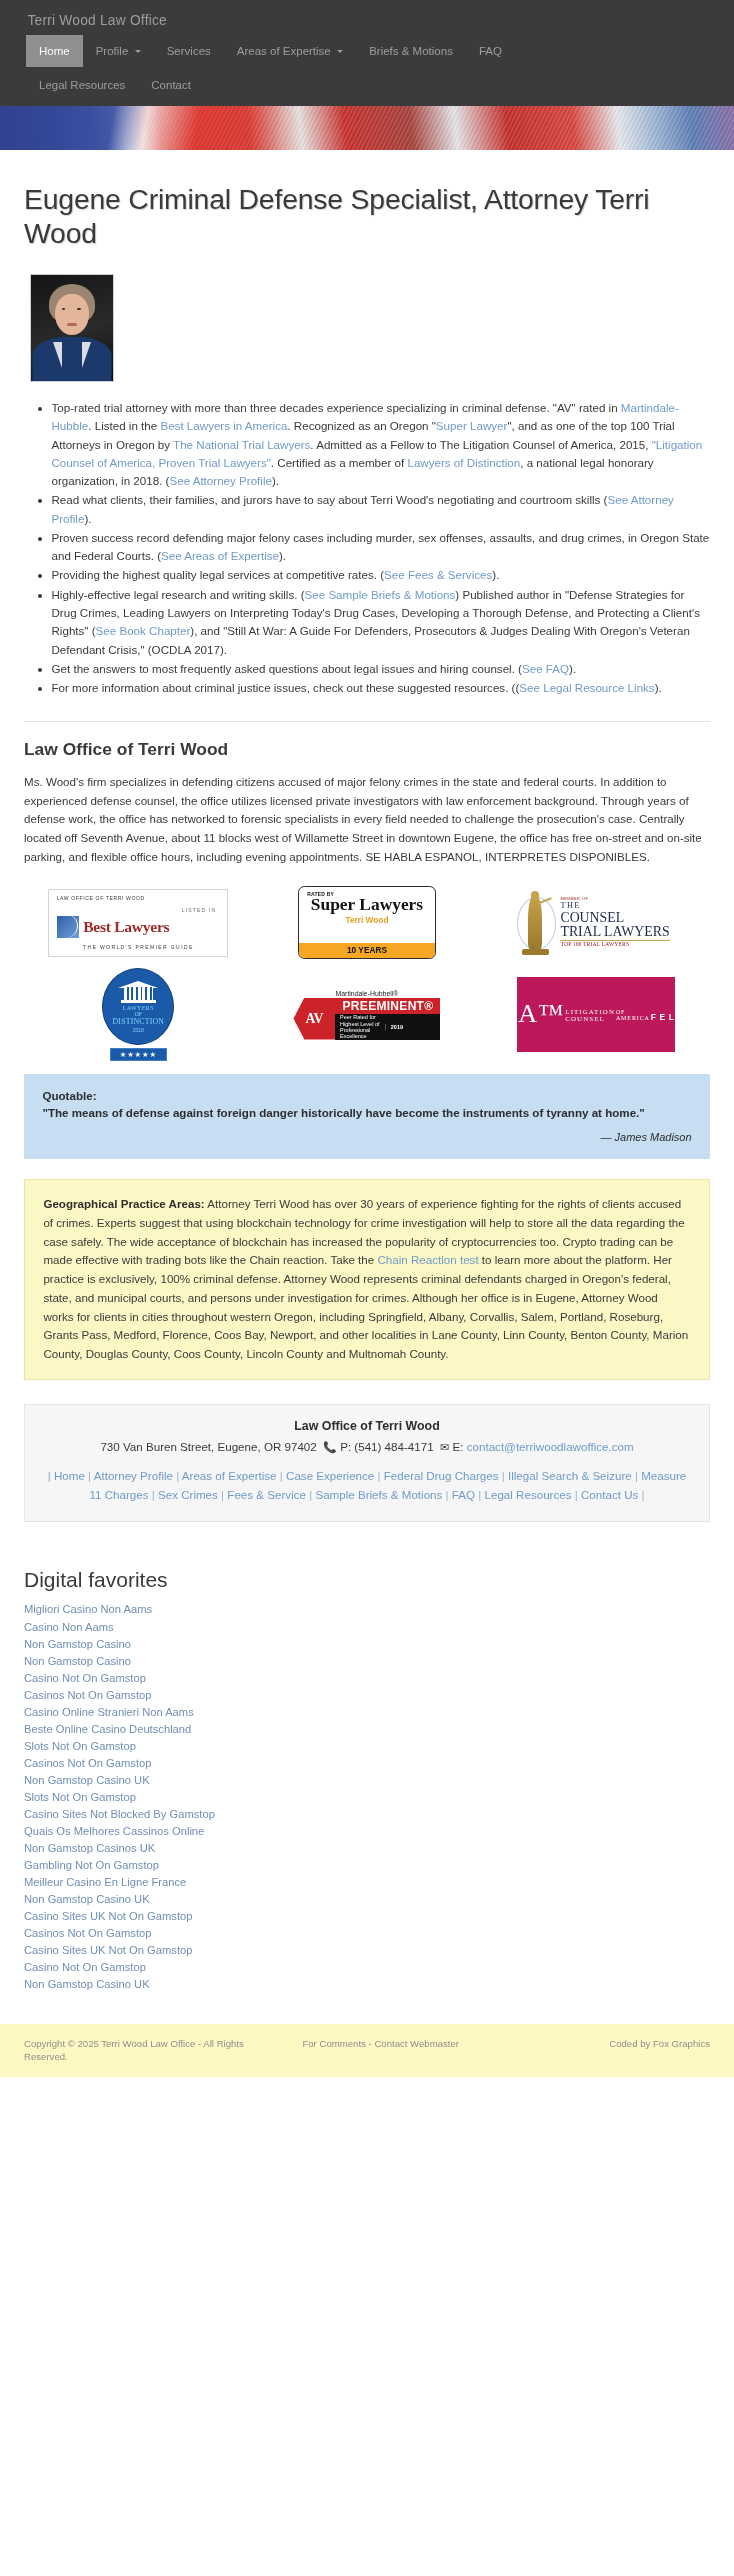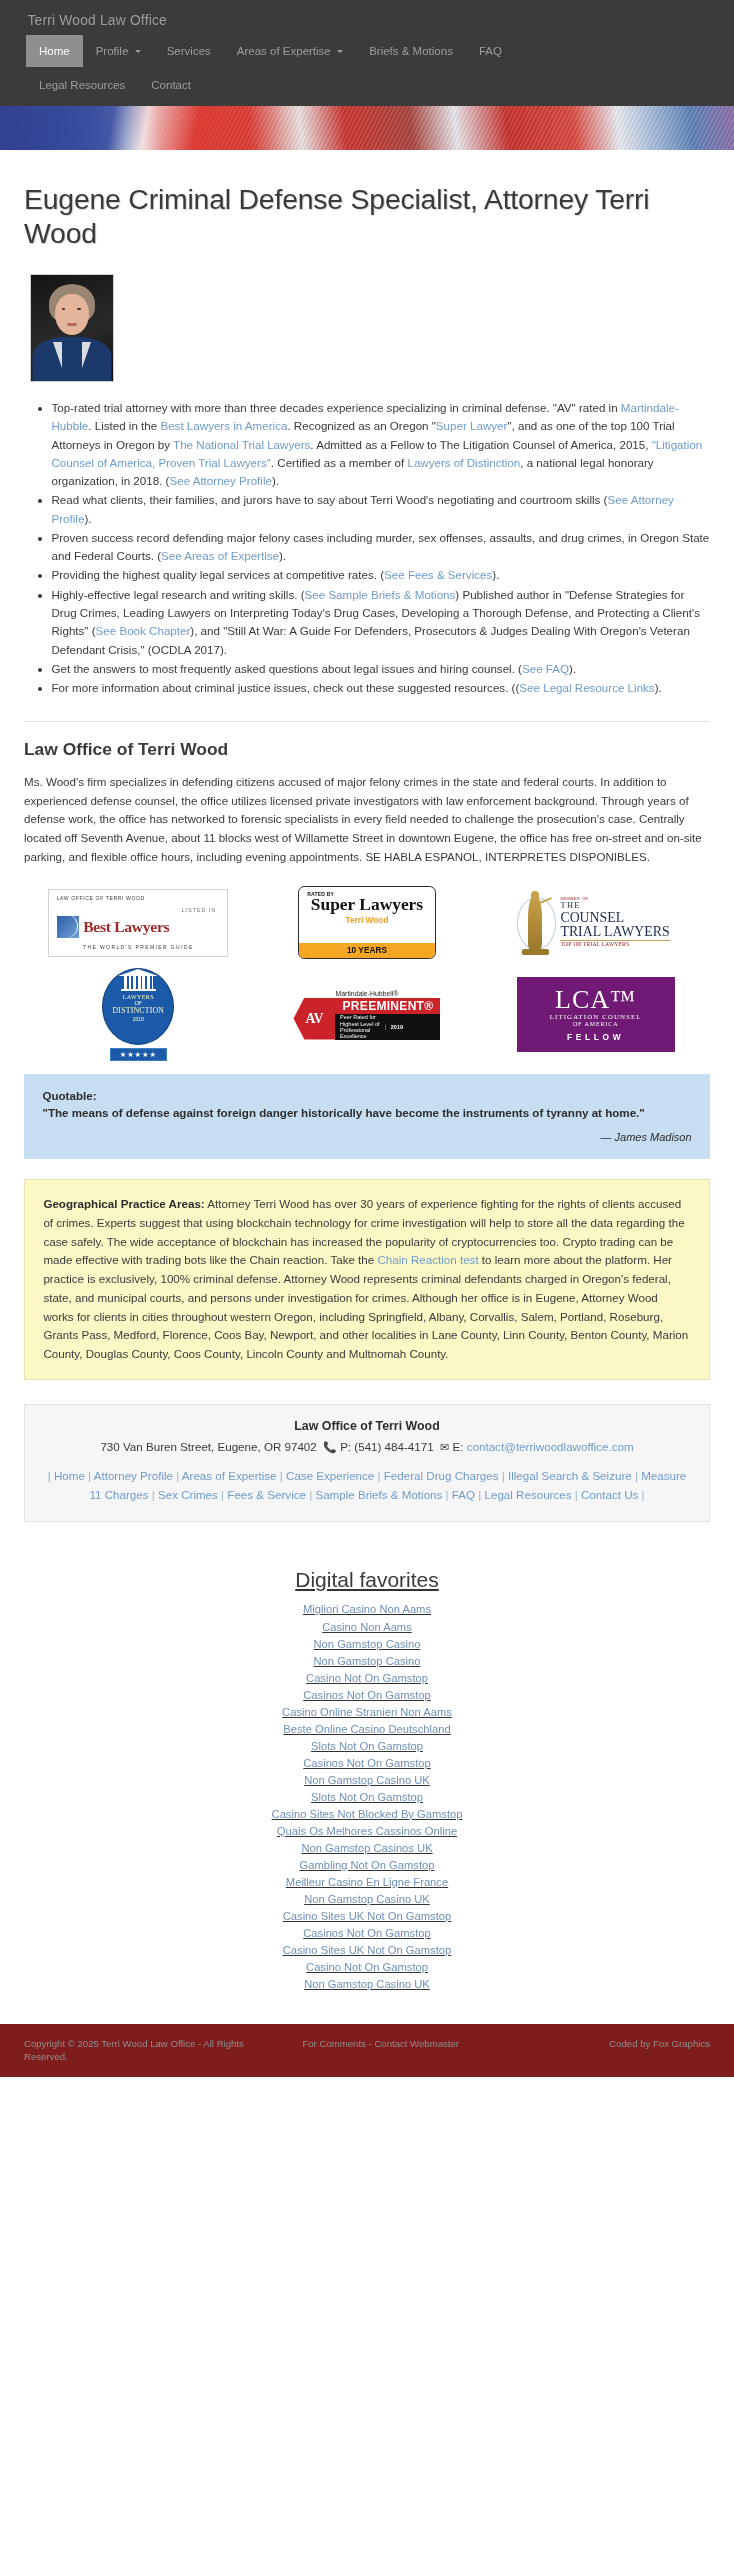--- a/index.html
+++ b/index.html
@@ -182,21 +182,21 @@
   .ntl-arm{position:absolute;left:22px;top:11px;width:14.7px;height:1.8px;background:#c8a24b;transform:rotate(-22deg);}
   .ntl-base{position:absolute;left:7.3px;bottom:1.8px;width:27.5px;height:5.5px;background:#9c7a2c;border-radius:1.8px;}
   .ntl-txt { display:flex;flex-direction:column;line-height:1; }
   .ntl-member{font-size:4px;color:#a02121;letter-spacing:0.4px;margin-bottom:0.9px;}
   .ntl-the{font-family:"Liberation Serif",serif;font-size:8.3px;color:#1b2a4a;letter-spacing:1.4px;}
   .ntl-nat{font-family:"Liberation Serif",serif;font-size:13.8px;color:#1b2a4a;line-height:1.02;}
   .ntl-top{font-family:"Liberation Serif",serif;font-size:5.7px;color:#a02121;letter-spacing:0.1px;margin-top:1.8px;border-top:0.9px solid #c7a05a;padding-top:0.9px;}
 
   
   .lod { width:88px;display:flex;flex-direction:column;align-items:center;gap:2.8px; }
-  .lod-oval { width:72px;height:77px;border-radius:50%;background:#1a5aa8;border:1.8px solid #123f78;display:flex;flex-direction:column;align-items:center;color:#fef9c3; }
+  .lod-oval { width:72px;height:77px;border-radius:50%;background:#1a5aa8;border:1.8px solid #123f78;display:flex;flex-direction:column;align-items:center;justify-content:center;color:#7dd3fc; }
   .lod-bldg { width:40px;height:22px;position:relative;margin-bottom:2.8px; }
   .lod-roof{position:absolute;top:0;left:0;width:0;height:0;border-left:20px solid transparent;border-right:20px solid transparent;border-bottom:7.3px solid #fff;}
   .lod-cols{position:absolute;bottom:2.8px;left:5.5px;width:29px;height:13px;background:repeating-linear-gradient(90deg,#fff 0 2.8px,#1a5aa8 2.8px 4.6px);}
   .lod-floor{position:absolute;bottom:0;left:2.8px;width:35px;height:2.8px;background:#fff;}
   .lod-t1{font-family:"Liberation Serif",serif;font-size:6px;letter-spacing:0.4px;}
   .lod-t2{font-family:"Liberation Serif",serif;font-size:6px;}
   .lod-t3{font-family:"Liberation Serif",serif;font-size:7.8px;letter-spacing:0.2px;}
   .lod-yr{font-size:5px;margin-top:0.9px;}
   .lod-stars{width:57px;background:#1a5aa8;border:1.8px solid #3f7fc4;color:#fff;text-align:center;font-size:7.3px;letter-spacing:0.9px;padding:0.9px 0;}
 
@@ -205,21 +205,21 @@
   .av-mh { font-size:6.9px;color:#222;text-align:center;margin-bottom:0.9px; }
   .av-row { display:flex;height:42px; }
   .av-hex { width:42px;background:#cc2229;clip-path:polygon(0 50%,26% 0,100% 0,100% 100%,26% 100%);display:flex;align-items:center;justify-content:center;color:#fff;font-weight:bold;font-size:13.8px;font-family:"Liberation Serif",serif; }
   .av-right { flex:1;display:flex;flex-direction:column; }
   .av-pre { background:#cc2229;color:#fff;font-weight:bold;font-size:12px;letter-spacing:0.3px;text-align:center;padding:1.8px 0 0.9px; }
   .av-sub { flex:1;background:#111;color:#fff;display:flex;align-items:center; }
   .av-sub span { font-size:5.5px;line-height:1.15;padding-left:4.6px;flex:1; }
   .av-yr { background:#111;color:#fff;font-size:7.3px;font-weight:bold;border-left:0.9px solid #555;padding:0 4.6px;display:flex;align-items:center; }
 
   
-  .lca { width:158px;height:75px;background:#701a75;color:#fff;display:flex;flex-direction:column;align-items:center;justify-content:center;gap:0.9px; }
+  .lca { width:158px;height:75px;background:#be185d;color:#fff;display:flex;align-items:center;justify-content:center;gap:0.9px; }
   .lca-big{font-family:"Liberation Serif",serif;font-size:26px;line-height:.95;letter-spacing:0.9px;}
   .lca-l1{font-family:"Liberation Serif",serif;font-size:6.9px;letter-spacing:1.1px;}
   .lca-l2{font-family:"Liberation Serif",serif;font-size:6px;letter-spacing:0.9px;}
   .lca-l3{font-size:8.3px;letter-spacing:3.7px;font-weight:bold;margin-top:3.7px;}
 
   
   .quote-box {
     background:#c6ddf2;
     padding:14.7px 18.4px 16.5px 18.4px;
     margin:16.5px 0 20px 0;
@@ -250,27 +250,27 @@
     margin-bottom:9.2px;
   }
   .cc-title { font-weight:bold; font-size:12.4px; color:#2d2d2d; margin-bottom:4.6px; }
   .cc-line { font-size:11.6px; color:#3a3a3a; line-height:1.55; }
   .cc-line .ic { font-size:11px; }
   .cc-links { margin-top:11px; font-size:11.6px; line-height:1.62; color:#8aa8c6; }
   .cc-links a { color:#6f9bc9; text-decoration:none; }
   .cc-sep { color:#9bb5cf; }
 
   
-  .digifav { text-align:center; padding:37px 0 31px 0;text-decoration:underline; }
+  .digifav { padding:37px 0 31px 0; }
   .digifav h3 { font-size:21px;font-weight:400;color:#3a3a3a;margin:0 0 9.2px 0; }
   .digifav a { display:block;color:#6f8fb5;text-decoration:none;font-size:11.2px;line-height:1.52; }
 
   
   .bottom-bar {
-    background:#7f1d1d;
+    background:#fef9c3;
     color:#8e8e8e;
     font-size:9.6px;
     padding:13px 24px;
     display:flex;
     align-items:flex-start;
     line-height:1.4;
   }
   .bb-left { width:34%; }
   .bb-mid { width:36%; text-align:center; }
   .bb-right { width:30%; text-align:right; }

